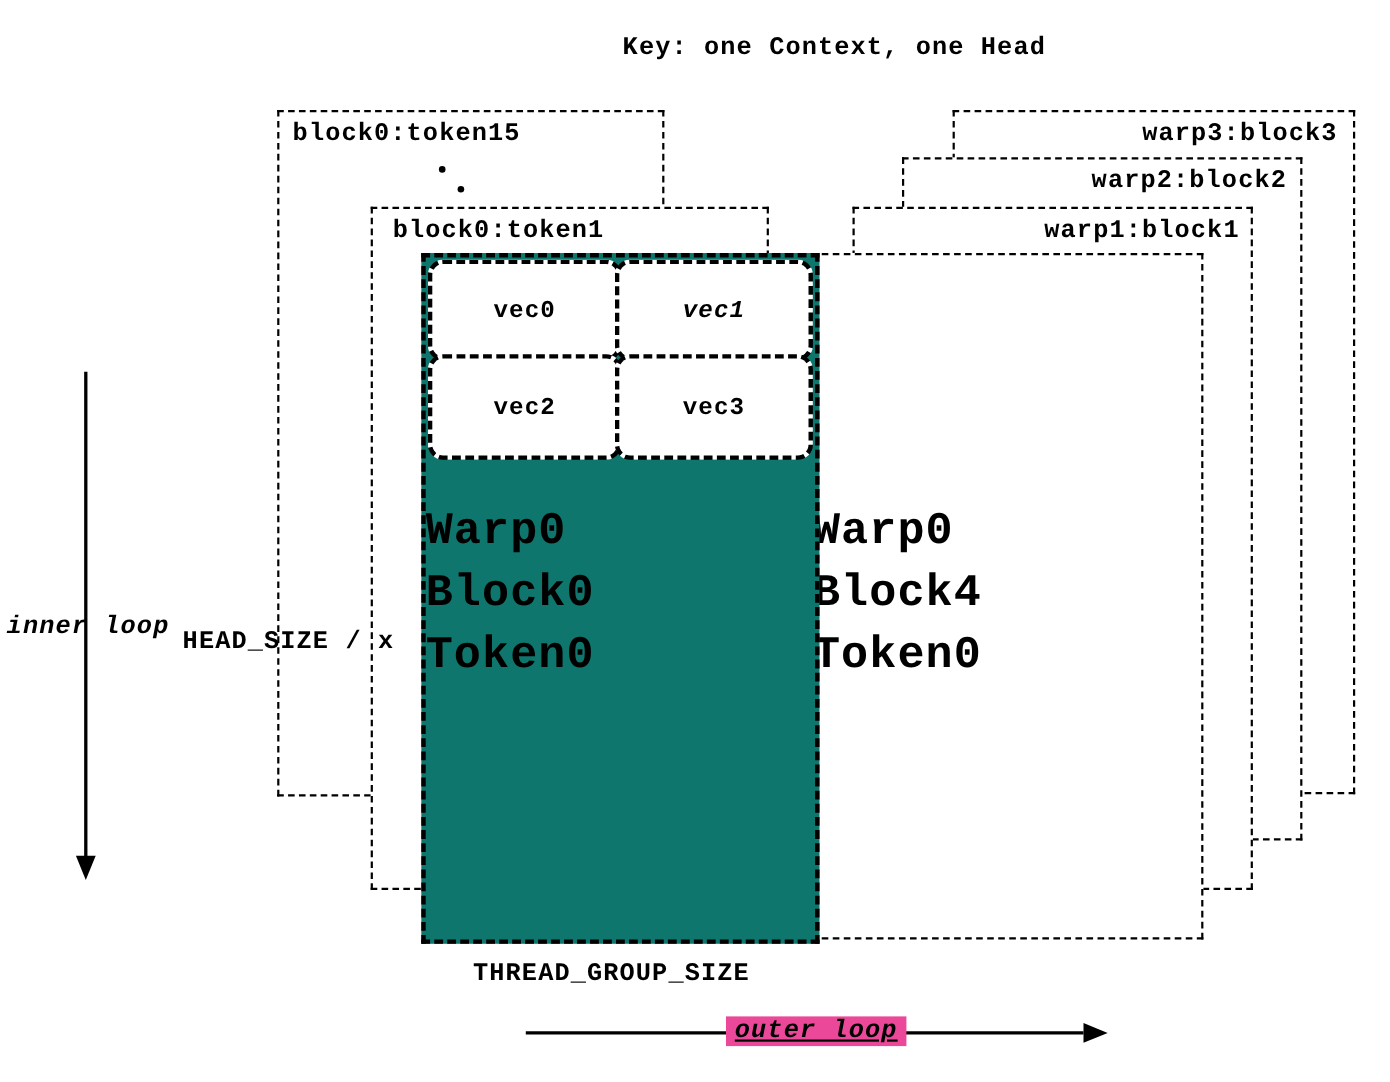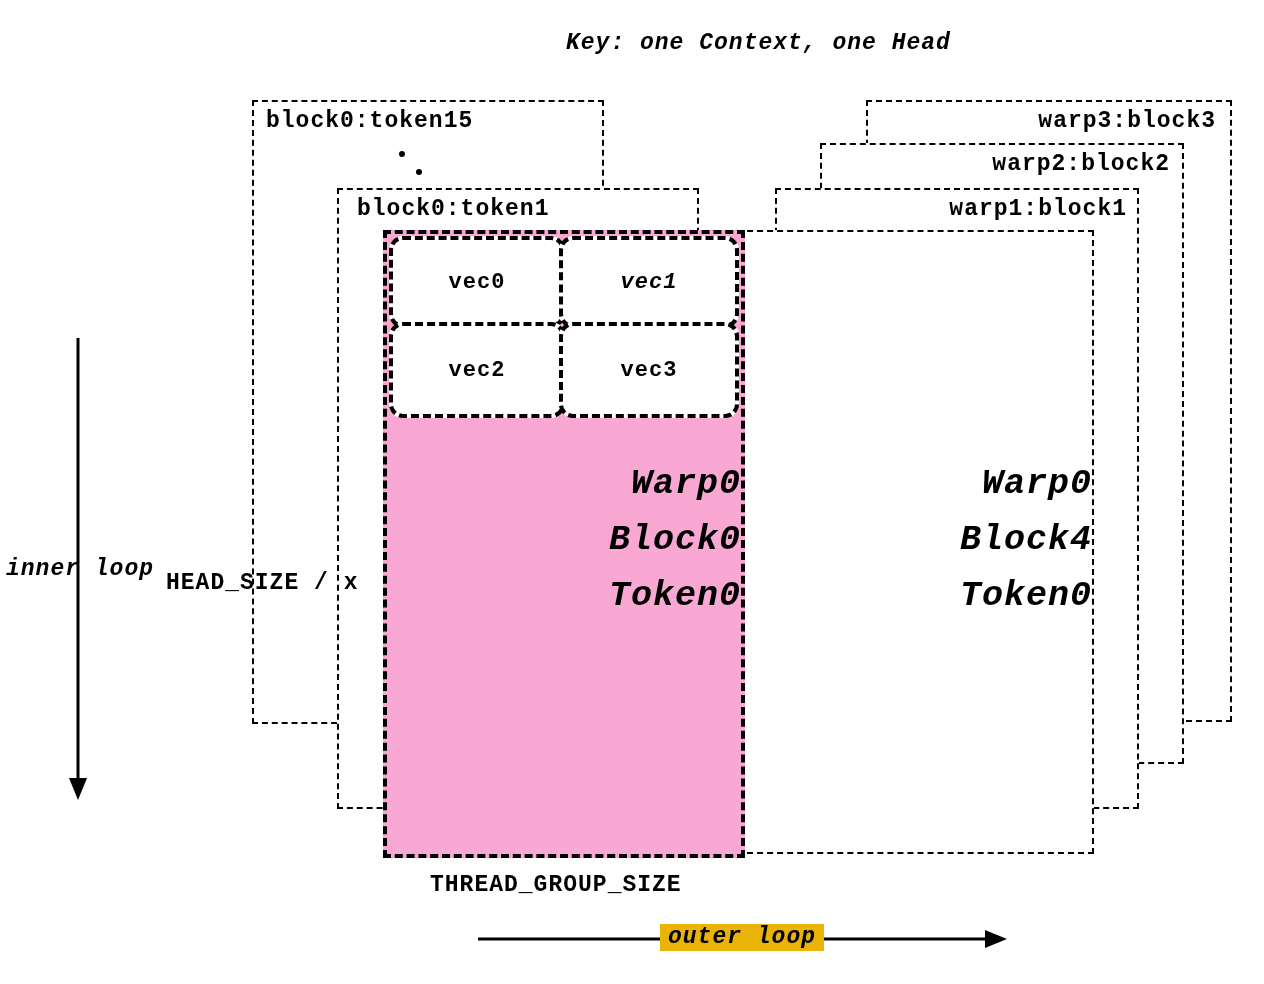--- a/index.html
+++ b/index.html
@@ -14,21 +14,21 @@
   }
   .abs { position: absolute; }
   .dashed-box {
     position: absolute;
     border: 2px dashed #000;
     background: #fff;
   }
   .main-box {
     position: absolute;
     border: 4px dashed #000;
-    background: #f9a8d4;
+    background: #0f766e;
   }
   .label {
     position: absolute;
     font-weight: bold;
     font-size: 23px;
     letter-spacing: 1px;
     white-space: nowrap;
     line-height: 26px;
   }
   .annot {
@@ -49,37 +49,37 @@
     align-items: center;
     justify-content: center;
     font-weight: bold;
     font-size: 22px;
     letter-spacing: 1px;
   }
   .center-text {
     position: absolute;
     left: 0;
     right: 0;
-    text-align: right;
+    text-align: left;
     font-weight: bold;
-    font-style: italic;
-    font-size: 35px;
+    font-size: 41px;
     letter-spacing: 1px;
     line-height: 56px;
   }
   .dot {
     position: absolute;
     width: 6px;
     height: 6px;
     border-radius: 50%;
     background: #000;
   }
   .white-bg {
-    background: #eab308;
+    background: #ec4899;
     padding: 0 8px;
+    text-decoration: underline;
   }
 </style>
 </head>
 <body>
 
 <div id="canvas">
 
   <svg class="abs" style="left:58px; top:332px;" width="44" height="470">
     <line x1="20" y1="6" x2="20" y2="448" stroke="#000" stroke-width="3"></line>
     <polygon points="11,446 29,446 20,468" fill="#000"></polygon>
@@ -137,21 +137,21 @@
     </div>
 
     <div class="center-text" style="top:222px;">
       <div>Warp0</div>
       <div>Block0</div>
       <div>Token0</div>
     </div>
 
   </div>
 
-  <div class="annot" style="left:566px; top:30px;font-style:italic;">Key: one Context, one Head</div>
+  <div class="annot" style="left:566px; top:30px;">Key: one Context, one Head</div>
 
   <div class="annot" style="left:166px; top:526px;margin-top:44px;">HEAD_SIZE / x</div>
 
   <div class="annot italic" style="left:6px; top:556px;">inner loop</div>
 
   <div class="annot" style="left:430px; top:872px;">THREAD_GROUP_SIZE</div>
 
   <div class="annot italic white-bg" style="left:660px; top:924px;">outer loop</div>
 
 </div>

